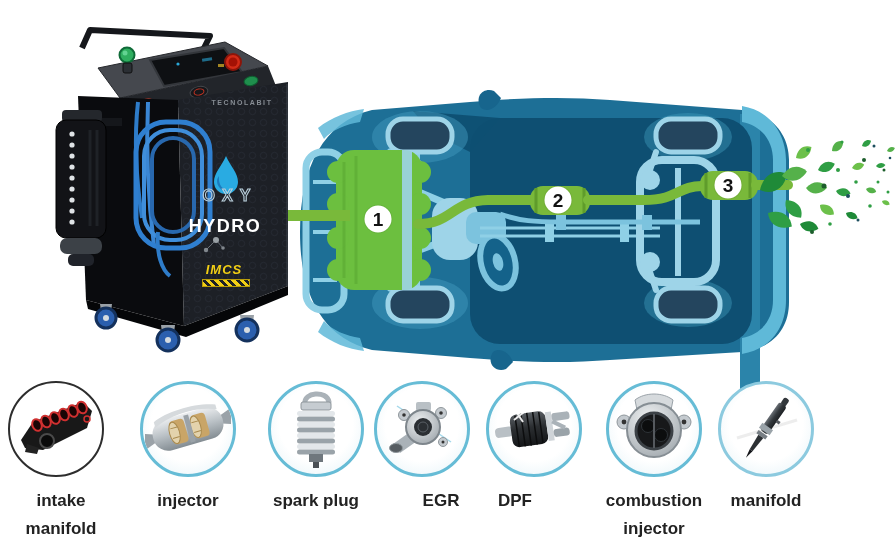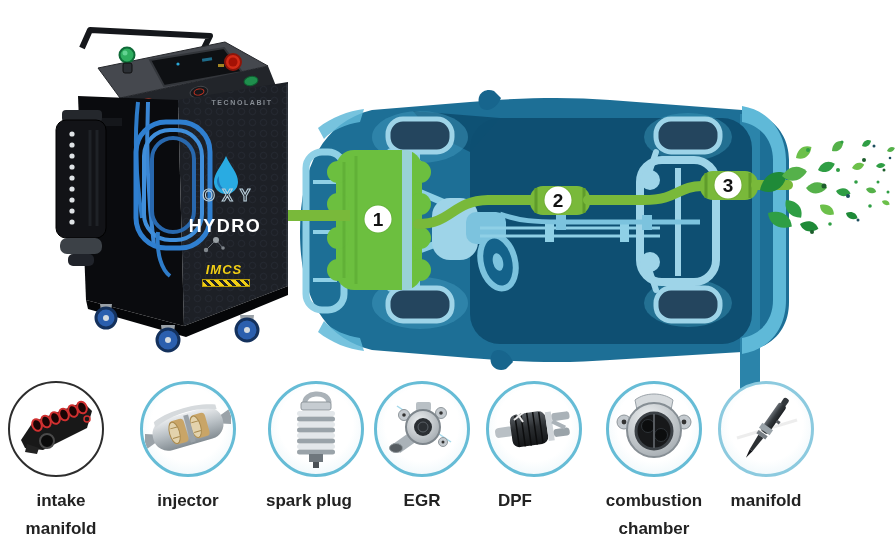--- a/index.html
+++ b/index.html
@@ -374,21 +374,21 @@
           <rect x="24" y="41.5" width="38" height="5" rx="2.5" fill="#9aa3a9"></rect>
           <rect x="24" y="47" width="38" height="5" rx="2.5" fill="#e3e7ea"></rect>
           <rect x="24" y="52.5" width="38" height="5" rx="2.5" fill="#9aa3a9"></rect>
           <rect x="24" y="58" width="38" height="5" rx="2.5" fill="#e3e7ea"></rect>
           <rect x="24" y="63.5" width="38" height="5" rx="2.5" fill="#9aa3a9"></rect>
         </g>
         <rect x="36" y="68" width="14" height="8" fill="#6f777d"></rect>
         <rect x="40" y="76" width="6" height="6" fill="#4a5055"></rect>
       </svg>
     </div>
-    <div class="part-label" style="left:234px">spark plug</div>
+    <div class="part-label" style="left:241px">spark plug</div>
   </div>
 
   <div class="part">
     <div class="part-circle" style="left:374px;top:381px">
       <svg width="86" height="86" viewBox="0 0 86 86">
         <defs>
           <radialGradient id="met2" cx="0.4" cy="0.35" r="0.8">
             <stop offset="0" stop-color="#eef0f1"></stop>
               <stop offset="1" stop-color="#99a1a7"></stop>
           </radialGradient>
@@ -401,21 +401,21 @@
           <circle cx="25" cy="29" r="1.8" fill="#333333"></circle>
         <circle cx="62" cy="27" r="5.5" fill="#c4cacf" stroke="#8f979c"></circle>
           <circle cx="62" cy="27" r="1.8" fill="#333333"></circle>
         <circle cx="64" cy="56" r="4.5" fill="#c4cacf" stroke="#8f979c"></circle>
           <circle cx="64" cy="56" r="1.5" fill="#333333"></circle>
         <circle cx="44" cy="41" r="17" fill="url(#met2)" stroke="#7e868c" stroke-width="2"></circle>
         <circle cx="44" cy="41" r="9" fill="#2b2f33"></circle>
         <circle cx="44" cy="41" r="5" fill="none" stroke="#5a6066"></circle>
       </svg>
     </div>
-    <div class="part-label" style="left:347px">EGR</div>
+    <div class="part-label" style="left:366px">EGR</div>
   </div>
 
   <div class="part">
     <div class="part-circle" style="left:486px;top:381px">
       <svg width="86" height="86" viewBox="0 0 86 86">
         <defs>
           <linearGradient id="met3" x1="0" y1="0" x2="0" y2="1">
             <stop offset="0" stop-color="#5a5f64"></stop>
               <stop offset="0.45" stop-color="#2b2e31"></stop>
               <stop offset="1" stop-color="#141618"></stop>
@@ -451,21 +451,21 @@
         <circle cx="73" cy="36" r="7" fill="#c4cacf" stroke="#8f979c"></circle>
           <circle cx="73" cy="36" r="2.4" fill="#333333"></circle>
         <circle cx="43" cy="44" r="27" fill="url(#met4)" stroke="#868e94" stroke-width="2"></circle>
         <circle cx="43" cy="45" r="18" fill="#17181a" stroke="#3c4146" stroke-width="3"></circle>
         <circle cx="37" cy="40" r="6.5" fill="#0c0d0e" stroke="#2e3338"></circle>
         <circle cx="50" cy="49" r="6.5" fill="#0c0d0e" stroke="#2e3338"></circle>
         <line x1="43" y1="28" x2="43" y2="62" stroke="#55595e" stroke-width="2"></line>
       </svg>
     </div>
     <div class="part-label" style="left:579px">combustion
-chamber</div>
+injector</div>
   </div>
 
   <div class="part">
     <div class="part-circle" style="left:718px;top:381px;border-color:#8ccadf">
       <svg width="86" height="86" viewBox="0 0 86 86">
         <defs>
           <linearGradient id="met5" x1="0" y1="0" x2="1" y2="0">
             <stop offset="0" stop-color="#6a7076"></stop>
               <stop offset="0.5" stop-color="#33383c"></stop>
               <stop offset="1" stop-color="#1e2124"></stop>

